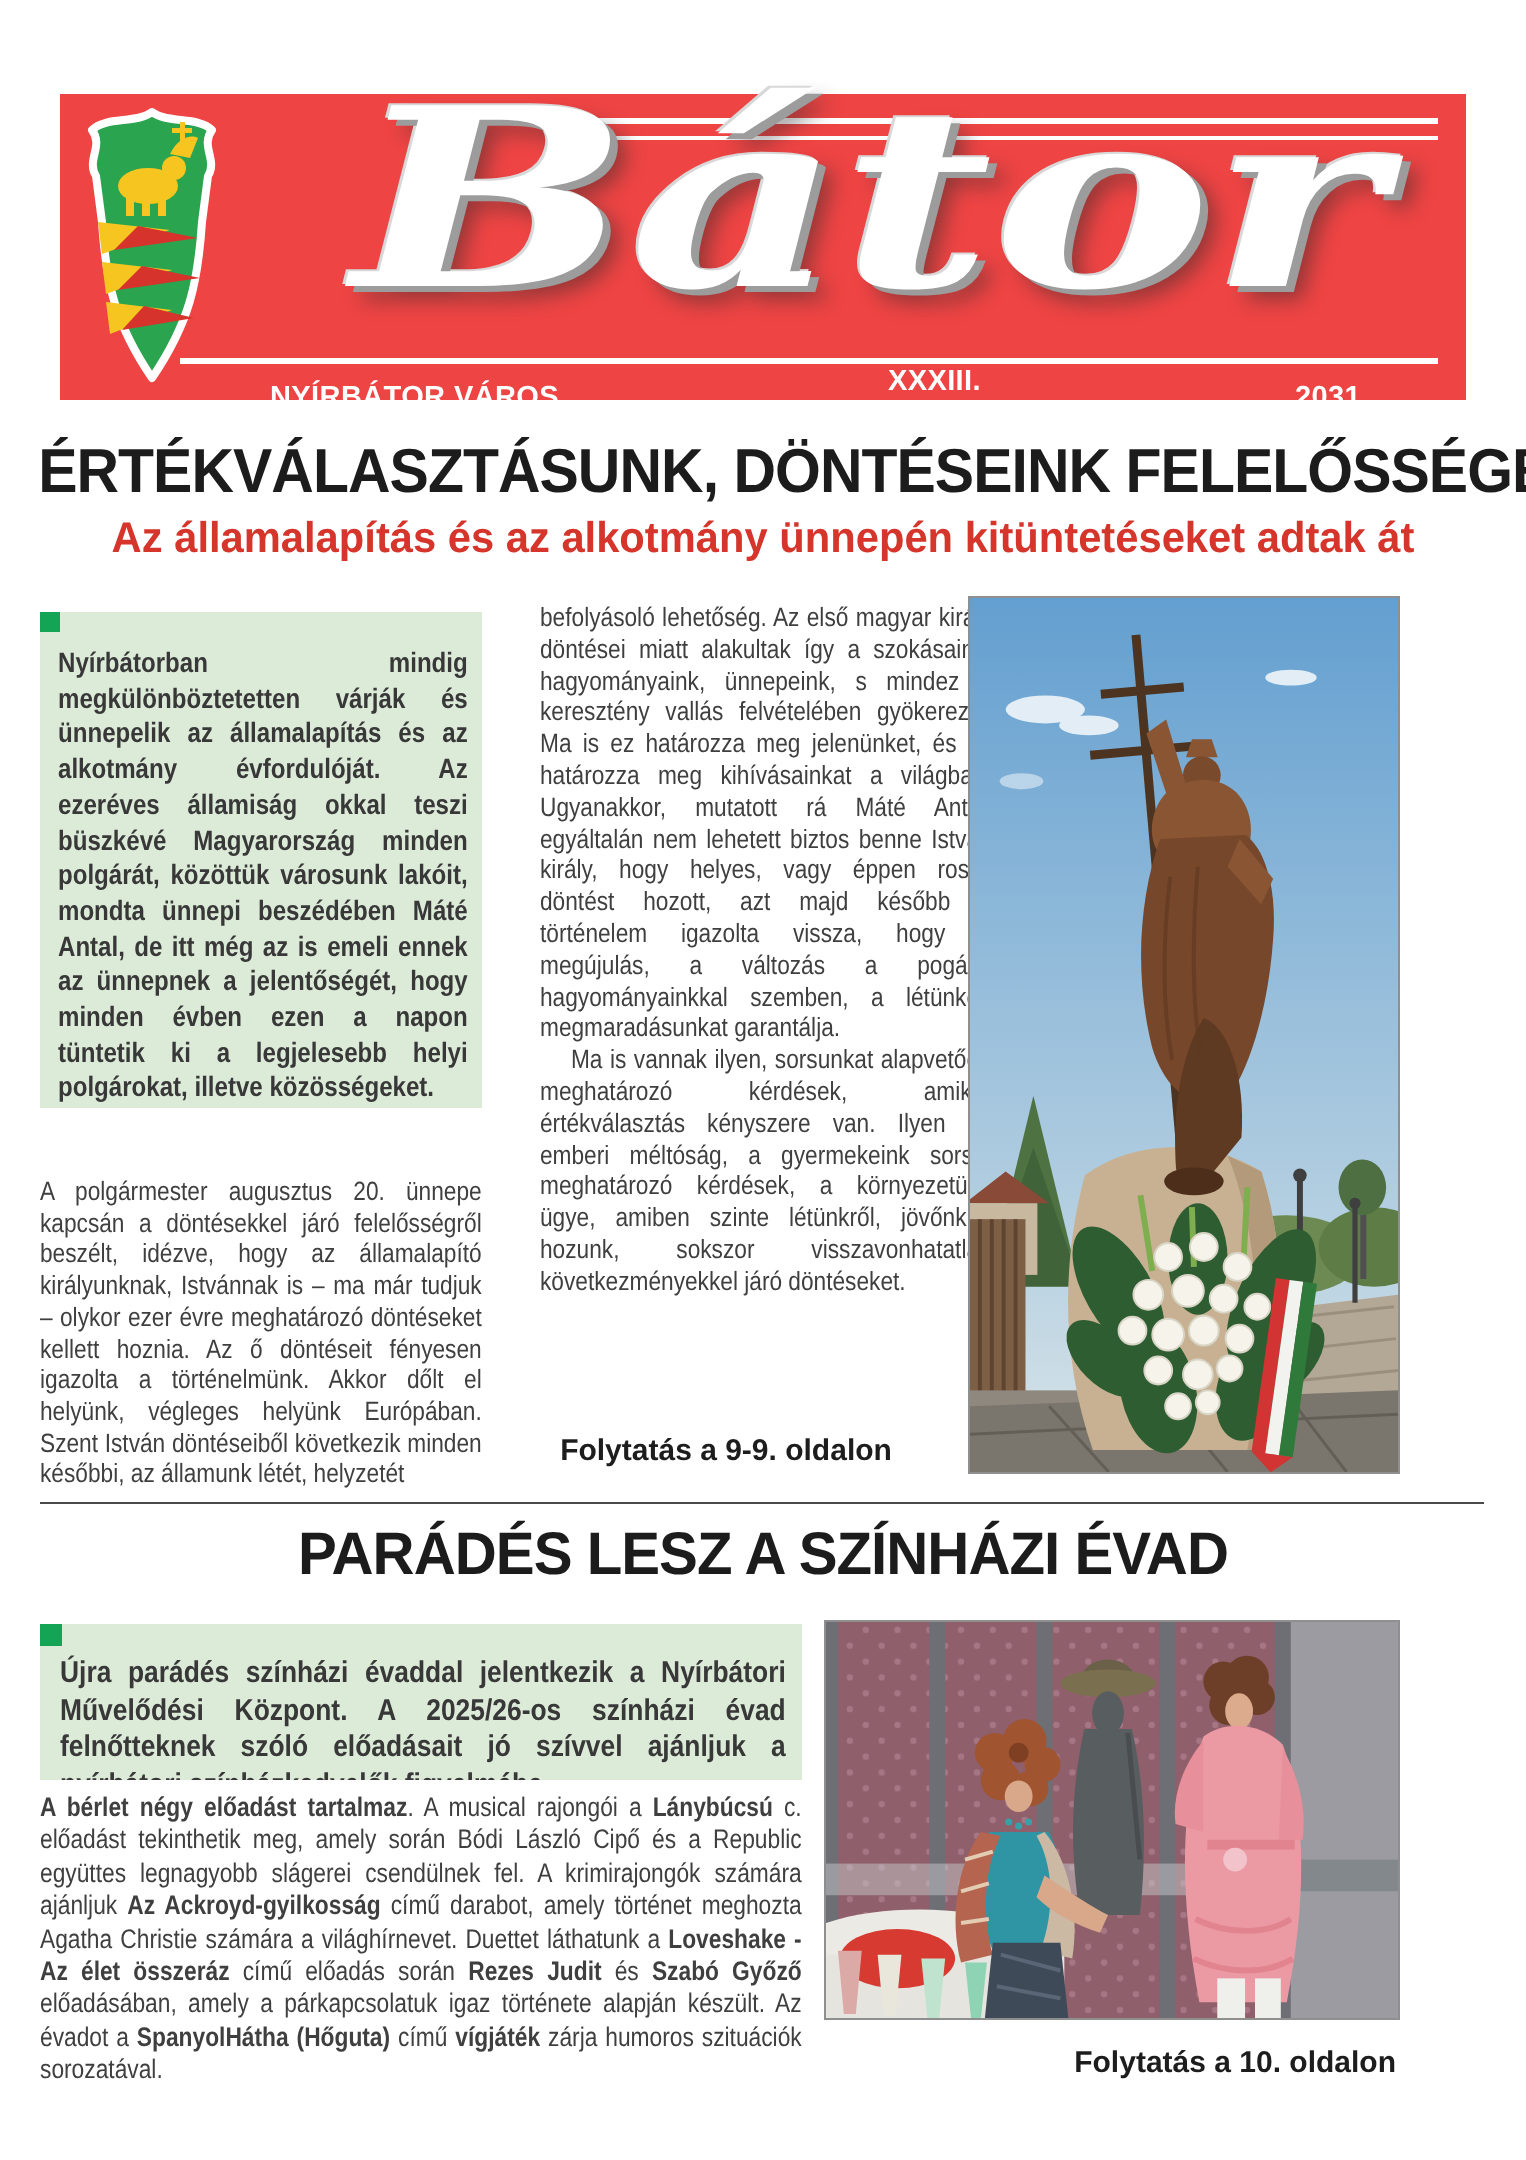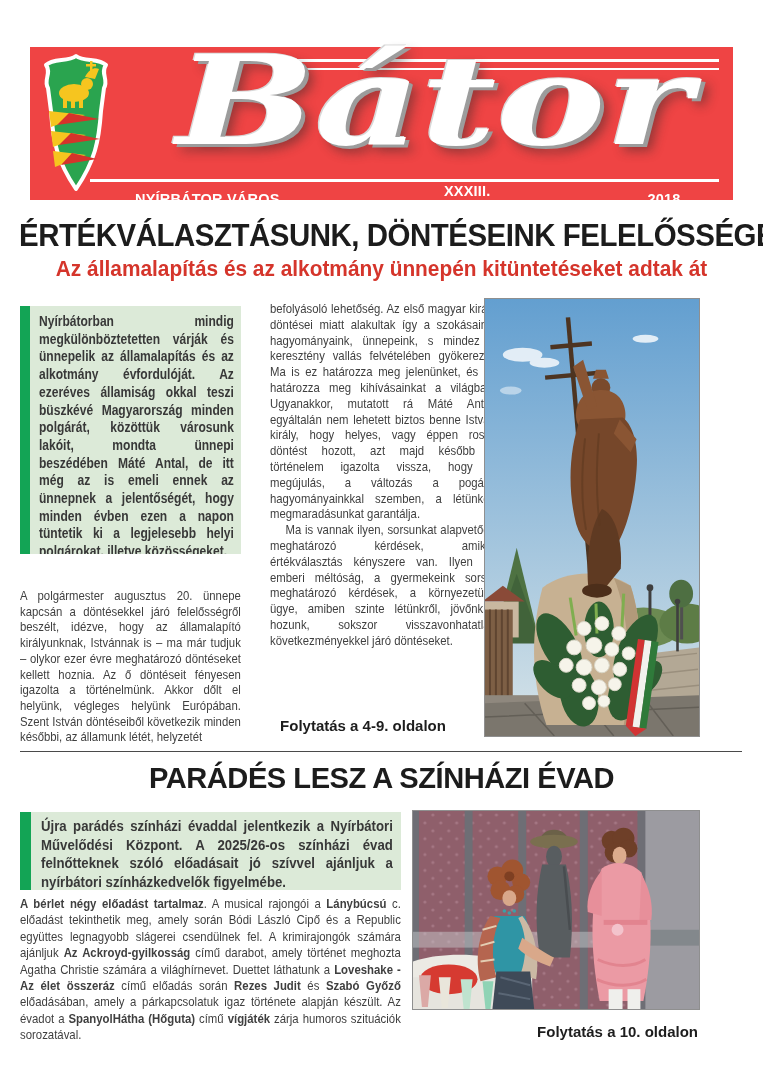--- a/index.html
+++ b/index.html
@@ -22,21 +22,21 @@
   .headline1{position:absolute;left:0;top:218px;width:763px;text-align:center;color:#1c1c1c;
       font-weight:800;font-size:31px;letter-spacing:-.5px;transform:scaleX(.95);transform-origin:center top;white-space:nowrap;}
   .subheadline{position:absolute;left:0;top:257px;width:763px;text-align:center;color:#d5352b;
       font-weight:bold;font-size:21.5px;transform:scaleX(.97);transform-origin:center top;white-space:nowrap;}
   .headline2{position:absolute;left:0;top:761px;width:763px;text-align:center;color:#1c1c1c;
       font-weight:800;font-size:30px;letter-spacing:-.5px;transform:scaleX(.97);transform-origin:center top;white-space:nowrap;}
   .divider{position:absolute;left:20px;top:751px;width:722px;height:1px;background:#4a4a4a;}
 
   
   .cond{transform:scaleX(.86);transform-origin:0 0;width:116.2%;}
-  .lead-box{position:absolute;display:flex;background:#dcead8;overflow:hidden;}
+  .lead-box{position:absolute;display:flex;background:#dcead8;overflow:hidden;flex-direction:column;}
   .lead-bar{width:10px;background:#13a455;flex:0 0 10px;}
   .lead-text{padding:7px 7px 7px 9px;font-weight:bold;color:#383838;text-align:justify;}
   .bodypara{position:absolute;color:#3f3f3f;text-align:justify;overflow:hidden;}
   .continuation{position:absolute;font-weight:bold;color:#1d1d1d;font-size:15px;}
   .b{font-weight:bold;}
 
   
   .photo{position:absolute;border:1px solid #8f8f8f;box-sizing:border-box;overflow:hidden;background:#cfe0ea;}
   .photo svg{display:block;width:100%;height:100%;}
 </style>
@@ -74,21 +74,21 @@
     </svg>
 
     <div class="mast-title">Bátor</div>
 
     <div class="mast-rule" style="left:60px;right:14px;top:132px;"></div>
     <div class="mast-strip">
       <span>NYÍRBÁTOR VÁROS ÖNKORMÁNYZATÁNAK LAPJA</span>
       <span class="sp"></span>
       <span>XXXIII. évfolyam 9. szám</span>
       <span style="width:22px;"></span>
-      <span>2018. augusztus</span>
+      <span>2031. augusztus</span>
     </div>
   </div>
 
   <div class="headline1">ÉRTÉKVÁLASZTÁSUNK, DÖNTÉSEINK FELELŐSSÉGE</div>
   <div class="subheadline">Az államalapítás és az alkotmány ünnepén kitüntetéseket adtak át</div>
 
   <div class="lead-box" style="left:20px;top:306px;width:221px;height:248px;">
     <div class="lead-bar"></div>
     <div class="lead-text" style="font-size:14px;line-height:17.7px;">
       <div class="cond">Nyírbátorban mindig megkülönböztetetten várják és ünnepelik az államalapítás és az alkotmány évfordulóját. Az ezeréves államiság okkal teszi büszkévé Magyarország minden polgárát, közöttük városunk lakóit, mondta ünnepi beszédében Máté Antal, de itt még az is emeli ennek az ünnepnek a jelentőségét, hogy minden évben ezen a napon tüntetik ki a legjelesebb helyi polgárokat, illetve közösségeket.</div>
@@ -98,21 +98,21 @@
   <div class="bodypara" style="left:20px;top:588px;width:221px;height:186px;font-size:13.2px;line-height:15.7px;">
     <div class="cond">A polgármester augusztus 20. ünnepe kapcsán a döntésekkel járó felelősségről beszélt, idézve, hogy az államalapító királyunknak, Istvánnak is – ma már tudjuk – olykor ezer évre meghatározó döntéseket kellett hoznia. Az ő döntéseit fényesen igazolta a történelmünk. Akkor dőlt el helyünk, végleges helyünk Európában. Szent István döntéseiből következik minden későbbi, az államunk létét, helyzetét</div>
   </div>
 
   <div class="bodypara" style="left:250px;top:301px;width:226px;height:370px;font-size:13.2px;line-height:15.8px;margin-left:20px;">
     <div class="cond">
       <div>befolyásoló lehetőség. Az első magyar király döntései miatt alakultak így a szokásaink, hagyományaink, ünnepeink, s mindez a keresztény vallás felvételében gyökerezik. Ma is ez határozza meg jelenünket, és ez határozza meg kihívásainkat a világban. Ugyanakkor, mutatott rá Máté Antal, egyáltalán nem lehetett biztos benne István király, hogy helyes, vagy éppen rossz döntést hozott, azt majd később a történelem igazolta vissza, hogy a megújulás, a változás a pogány hagyományainkkal szemben, a létünket, megmaradásunkat garantálja.</div>
       <div style="text-indent:18px;">Ma is vannak ilyen, sorsunkat alapvetően meghatározó kérdések, amikor értékválasztás kényszere van. Ilyen az emberi méltóság, a gyermekeink sorsát meghatározó kérdések, a környezetünk ügye, amiben szinte létünkről, jövőnkről hozunk, sokszor visszavonhatatlan következményekkel járó döntéseket.</div>
     </div>
   </div>
-  <div class="continuation" style="left:250px;top:717px;width:226px;text-align:center;">Folytatás a 4-9. oldalon</div>
+  <div class="continuation" style="left:250px;top:717px;width:226px;text-align:center;">Folytatás a 9-9. oldalon</div>
 
   <div class="photo" style="left:484px;top:298px;width:216px;height:439px;">
     <svg viewBox="0 0 216 439" preserveAspectRatio="none">
       <defs>
         <linearGradient id="sky" x1="0" y1="0" x2="0" y2="1">
           <stop offset="0" stop-color="#639fd0"></stop>
             <stop offset=".75" stop-color="#b9d2e2"></stop>
             <stop offset="1" stop-color="#d8e4e8"></stop>
         </linearGradient>
       </defs>

